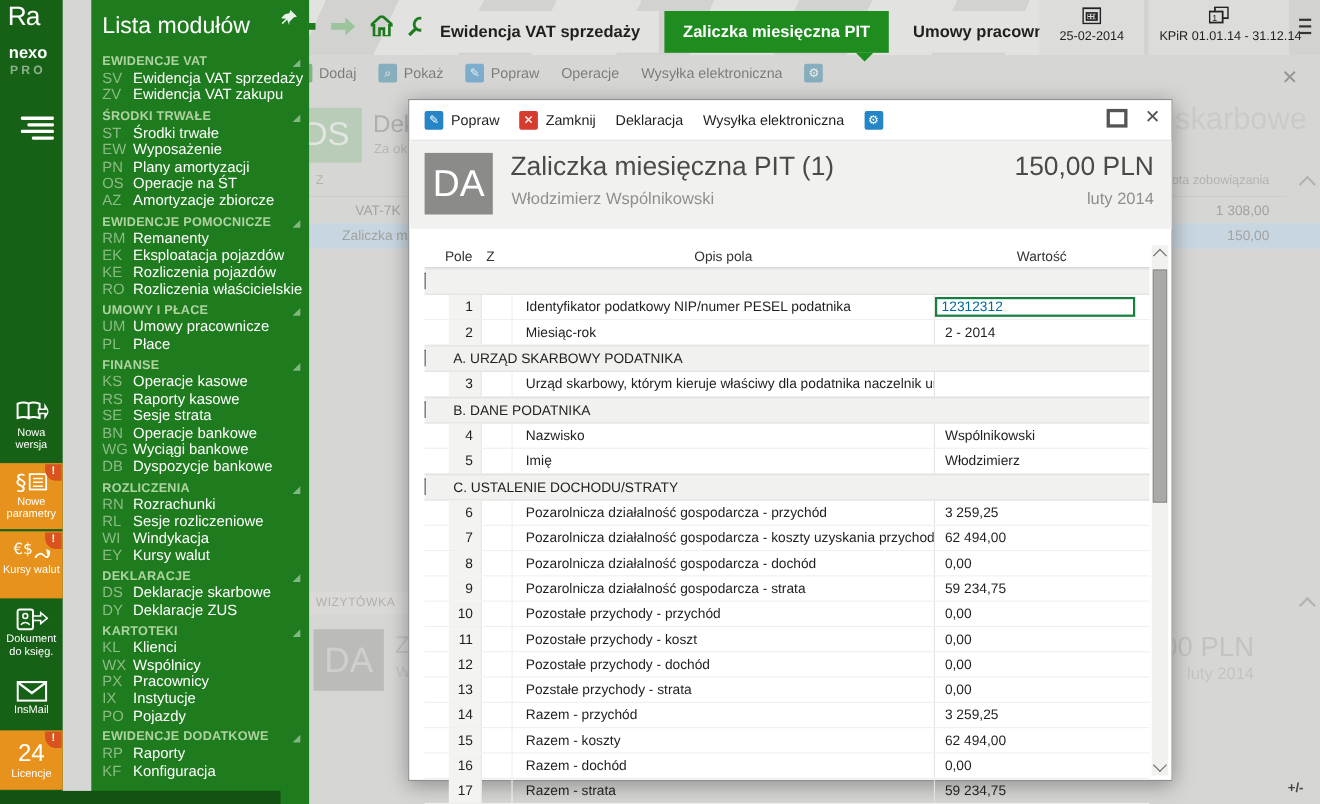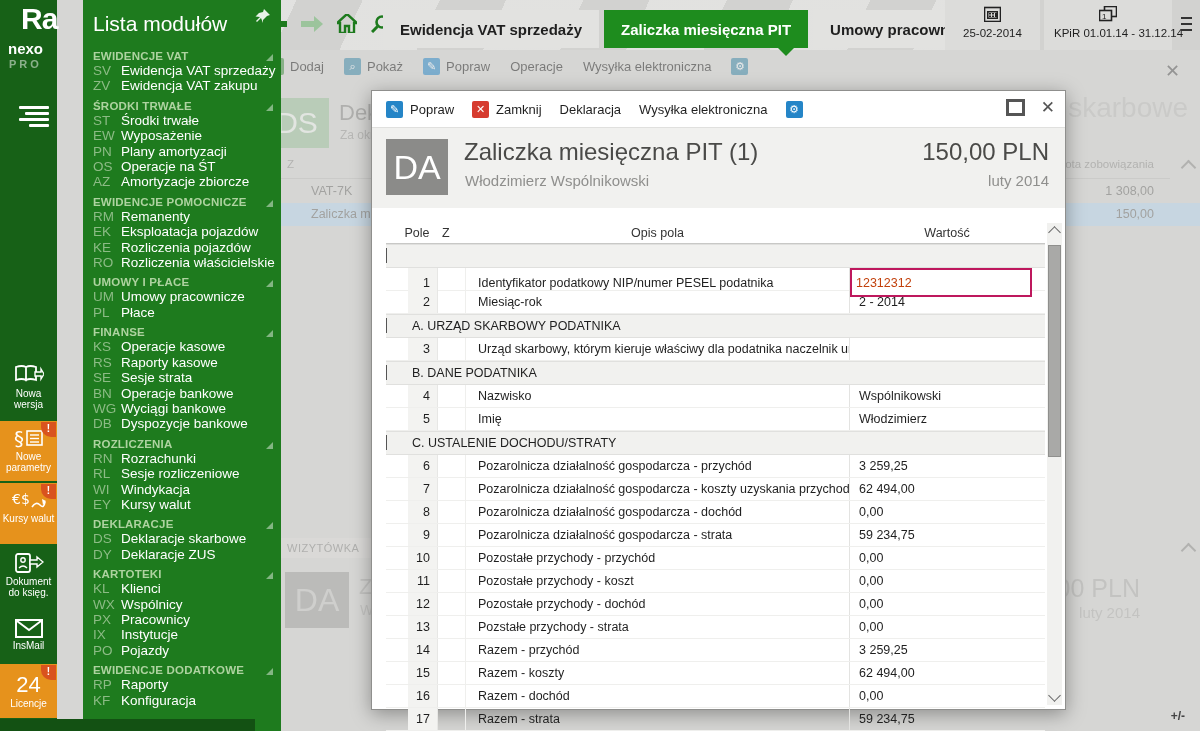--- a/index.html
+++ b/index.html
@@ -1,21 +1,21 @@
 <!DOCTYPE html>
 <html><head>
 <meta charset="utf-8">
 <style>
   html,body{margin:0;padding:0;}
   body{width:1200px;height:731px;overflow:hidden;font-family:"Liberation Sans",sans-serif;-webkit-font-smoothing:antialiased;}
   #screen{position:relative;width:1200px;height:731px;background:#d6d6d4;overflow:hidden;}
 
   
   #rail{position:absolute;left:0;top:0;width:57px;height:731px;background:#176117;z-index:5;}
-  .logo-ra{position:absolute;left:21px;top:2px;color:#fff;font-size:30px;font-weight:bold;letter-spacing:-1px;}
+  .logo-ra{position:absolute;left:7px;top:2px;color:#fff;font-size:24px;font-weight:normal;letter-spacing:-1px;}
   .logo-nexo{position:absolute;left:8px;top:40px;color:#fff;font-size:15px;font-weight:bold;}
   .logo-pro{position:absolute;left:9px;top:58px;color:rgba(255,255,255,.5);font-size:11px;font-weight:bold;letter-spacing:3px;}
   #hamburger{position:absolute;left:0;top:100px;width:57px;height:40px;}
   #hamburger .bar{position:absolute;right:8px;height:3px;background:#fff;border-radius:1px;}
   .rail-item{position:absolute;left:0;width:57px;text-align:center;color:#fff;}
   .rail-item .ric{display:block;margin:6px auto 2px;}
   .rail-item .rlab{display:block;font-size:10px;line-height:11px;padding:0 2px;}
   .rail-orange{background:#e6921c;}
   .rail-badge{position:absolute;top:1px;right:1px;width:15px;height:15px;background:#d9531e;border-radius:0 0 0 10px;color:#fff;font-size:10px;font-weight:bold;line-height:14px;text-align:center;}
   .rail-num{font-size:22px;font-weight:normal;display:block;margin-top:8px;}
@@ -62,21 +62,21 @@
   #bg-watermark{position:absolute;right:12px;top:42px;font-size:28px;font-weight:300;color:#bfbfbd;}
   .bg-badge{position:absolute;width:64px;height:50px;text-align:center;font-size:30px;font-weight:300;}
   #bg-badge-ds{left:10px;top:48px;background:#9dc49d;color:#eef4ee;line-height:50px;}
   #bg-mod-title{position:absolute;left:84px;top:50px;font-size:22px;font-weight:300;color:#8a8a88;white-space:nowrap;}
   #bg-mod-sub{position:absolute;left:85px;top:78px;font-size:12px;color:#9a9a98;white-space:nowrap;}
   #bg-cols{position:absolute;left:10px;right:30px;top:108px;height:20px;border-bottom:1px solid #c2c2c0;font-size:11.5px;color:#8f8f8d;}
   #bg-cols .ck{position:absolute;left:4px;}#bg-cols .cz{position:absolute;left:22px;}
   #bg-cols .cr{position:absolute;right:16px;}
   .bg-chev{position:absolute;width:9px;height:9px;border-left:2px solid #8f8f8d;border-top:2px solid #8f8f8d;transform:rotate(45deg);}
   .bg-row{position:absolute;left:10px;right:30px;height:23px;font-size:12.5px;color:#6f6f6d;line-height:23px;}
-  .bg-row .rn{position:absolute;left:46px;white-space:nowrap;}
+  .bg-row .rn{position:absolute;left:58px;white-space:nowrap;}
   .bg-row .rv{position:absolute;right:16px;}
   .bg-row.sel{background:#b9d7ee;left:0;right:0;padding-left:10px;}
   .bg-row.sel .rn{left:56px;}
   .bg-row.sel .rv{right:46px;}
   #bg-tabs{position:absolute;left:20px;top:488px;display:flex;gap:8px;}
   .bg-tab{background:#dedddb;color:#8a8a88;font-size:11px;letter-spacing:.5px;padding:4px 12px;text-align:right;}
   #bg-badge-da{left:30px;top:522px;background:#a2a2a0;color:#c9c9c7;line-height:56px;height:56px;font-size:32px;}
   #bg-bot-title{position:absolute;left:104px;top:524px;font-size:22px;font-weight:300;color:#b2b2b0;white-space:nowrap;}
   #bg-bot-sub{position:absolute;left:105px;top:552px;font-size:14px;color:#b2b2b0;white-space:nowrap;}
   #bg-bot-amt{position:absolute;right:60px;top:524px;font-size:25px;font-weight:300;color:#b2b2b0;}
@@ -103,21 +103,21 @@
   .t-head .h-opis{text-align:center;}
   .t-head .h-wart{text-align:center;}
   .t-row{display:grid;grid-template-columns:22px 30px 28px 1fr 196px;height:22px;align-items:center;font-size:12.5px;color:#1f1f1f;border-bottom:1px solid #efefed;}
   .t-row .c-num{background:#f3f3f1;height:100%;display:flex;align-items:center;justify-content:flex-end;padding-right:7px;box-sizing:border-box;border-right:1px solid #e7e7e5;}
   .t-row .c-z{height:100%;border-right:1px solid #efefed;}
   .t-row .c-desc{padding-left:12px;white-space:nowrap;overflow:hidden;}
   .t-row .c-val{height:100%;display:flex;align-items:center;padding-left:9px;border-left:1px solid #e3e3e1;box-sizing:border-box;}
   .t-row.grp{background:#f1f1ef;border-top:1px solid #e0e0de;border-bottom:1px solid #e0e0de;}
   .t-row.grp .g-label{grid-column:2/6;font-size:12.5px;color:#1f1f1f;padding-left:4px;}
   .grp-chev{width:8px;height:8px;border-left:1.6px solid #555;border-top:1.6px solid #555;transform:rotate(45deg);margin:3px auto 0;}
-  .val-input{width:182px;height:29px;border:2px solid #be185d;font-size:12.5px;padding:0 4px;font-family:"Liberation Sans",sans-serif;color:#c2410c;outline:none;box-sizing:border-box;}
+  .val-input{width:182px;height:18px;border:2px solid #15803d;font-size:12.5px;padding:0 4px;font-family:"Liberation Sans",sans-serif;color:#0369a1;outline:none;box-sizing:border-box;}
   #dlg-scroll{position:absolute;right:3px;top:132px;width:15px;height:482px;background:#f1f1ef;}
   .sc-arr{position:absolute;left:3px;width:8px;height:8px;border-left:1.6px solid #666;border-top:1.6px solid #666;}
   #sc-up{top:5px;transform:rotate(45deg);}
   #sc-dn{bottom:5px;transform:rotate(225deg);}
   #sc-thumb{position:absolute;left:1px;top:22px;width:13px;height:212px;background:#a9a9a7;border:1px solid #8f8f8d;box-sizing:border-box;}
 
   svg{display:block;}
 </style>
 </head>
 <body>

